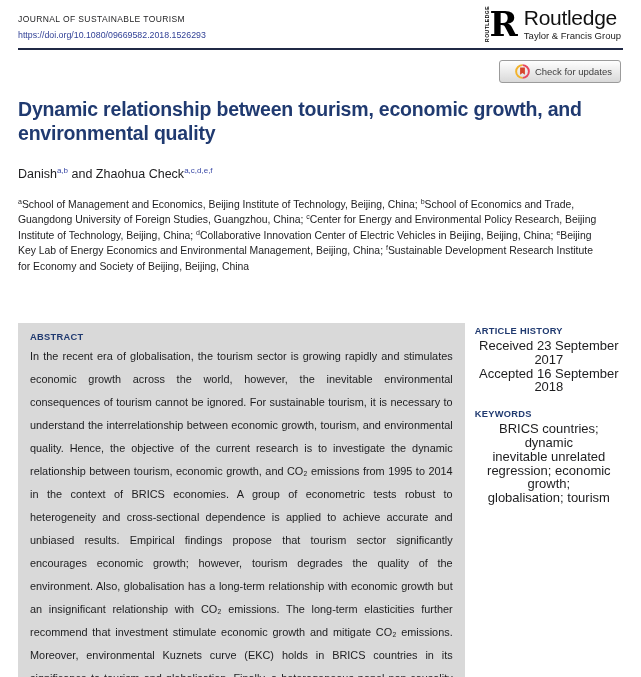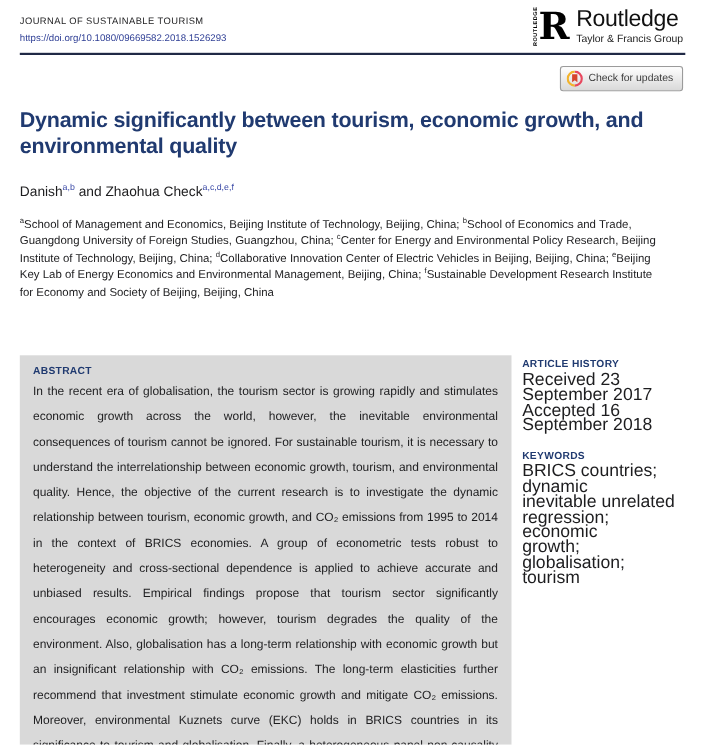--- a/index.html
+++ b/index.html
@@ -90,21 +90,21 @@
     margin-top: 10px;
     padding-right: 2px;
   }
   .check-btn {
     display: inline-flex;
     align-items: center;
     gap: 5px;
     border: 1px solid #9b9b9b;
     border-radius: 3px;
     background: linear-gradient(#fefefe, #d9d9d9);
-    padding: 3px 8px 3px 5px;
+    padding: 3px 8px 3px 15px;
     font-size: 9.5px;
     color: #3c3c3c;
     cursor: pointer;
     font-family: inherit;
   }
 
   
   .article-title {
     margin-top: 14px;
     font-size: 19.5px;
@@ -166,23 +166,24 @@
     margin-left: 10px;
     padding-top: 3px;
   }
   .sidebar-heading {
     font-size: 9.3px;
     font-weight: bold;
     color: #203a70;
     letter-spacing: 0.3px;
   }
   .sidebar-line {
-    font-size: 16px;
+    font-size: 13px;
     line-height: 13.8px;
     color: #1d1d1f;
+    text-align: center;
   }
   .sidebar-block + .sidebar-block { margin-top: 15px; }
   .sidebar-heading { margin-bottom: 3px; }
 </style>
 </head>
 <body>
 
 <div class="page">
 
   <div class="header-row">
@@ -210,21 +211,21 @@
         <svg width="15" height="15" viewBox="0 0 20 20" aria-hidden="true">
           <path d="M10 1.5 A8.5 8.5 0 0 1 10 18.5" fill="none" stroke="#e8475e" stroke-width="2.6"></path>
           <path d="M10 1.5 A8.5 8.5 0 0 0 10 18.5" fill="none" stroke="#f2b32c" stroke-width="2.6"></path>
           <path d="M6.8 4.8 h6.4 v9.6 l-3.2 -2.4 -3.2 2.4 z" fill="#d6452c"></path>
         </svg>
       </span>
       <span>Check for updates</span>
     </button>
   </div>
 
-  <h1 class="article-title">Dynamic significantly between tourism, economic growth, and environmental quality</h1>
+  <h1 class="article-title">Dynamic relationship between tourism, economic growth, and environmental quality</h1>
 
   <div class="byline"><span>Danish</span><sup>a,b</sup><span> and </span><span>Zhaohua Check</span><sup>a,c,d,e,f</sup></div>
 
   <p class="affiliations"><sup>a</sup><span>School of Management and Economics, Beijing Institute of Technology, Beijing, China; </span><sup>b</sup><span>School of Economics and Trade, Guangdong University of Foreign Studies, Guangzhou, China; </span><sup>c</sup><span>Center for Energy and Environmental Policy Research, Beijing Institute of Technology, Beijing, China; </span><sup>d</sup><span>Collaborative Innovation Center of Electric Vehicles in Beijing, Beijing, China; </span><sup>e</sup><span>Beijing Key Lab of Energy Economics and Environmental Management, Beijing, China; </span><sup>f</sup><span>Sustainable Development Research Institute for Economy and Society of Beijing, Beijing, China</span></p>
 
   <div class="main-row">
     <div class="abstract-box">
       <div class="abstract-heading">ABSTRACT</div>
       <div class="abstract-text">In the recent era of globalisation, the tourism sector is growing rapidly and stimulates economic growth across the world, however, the inevitable environmental consequences of tourism cannot be ignored. For sustainable tourism, it is necessary to understand the interrelationship between economic growth, tourism, and environmental quality. Hence, the objective of the current research is to investigate the dynamic relationship between tourism, economic growth, and CO₂ emissions from 1995 to 2014 in the context of BRICS economies. A group of econometric tests robust to heterogeneity and cross-sectional dependence is applied to achieve accurate and unbiased results. Empirical findings propose that tourism sector significantly encourages economic growth; however, tourism degrades the quality of the environment. Also, globalisation has a long-term relationship with economic growth but an insignificant relationship with CO₂ emissions. The long-term elasticities further recommend that investment stimulate economic growth and mitigate CO₂ emissions. Moreover, environmental Kuznets curve (EKC) holds in BRICS countries in its significance to tourism and globalisation. Finally, a heterogeneous panel non-causality test detects bi-directional causality between tourism receipts and CO₂ emissions. Moreover, tourism and investment in tourism Granger cause each other. Empirical findings direct towards important policy implications.</div>
     </div>

